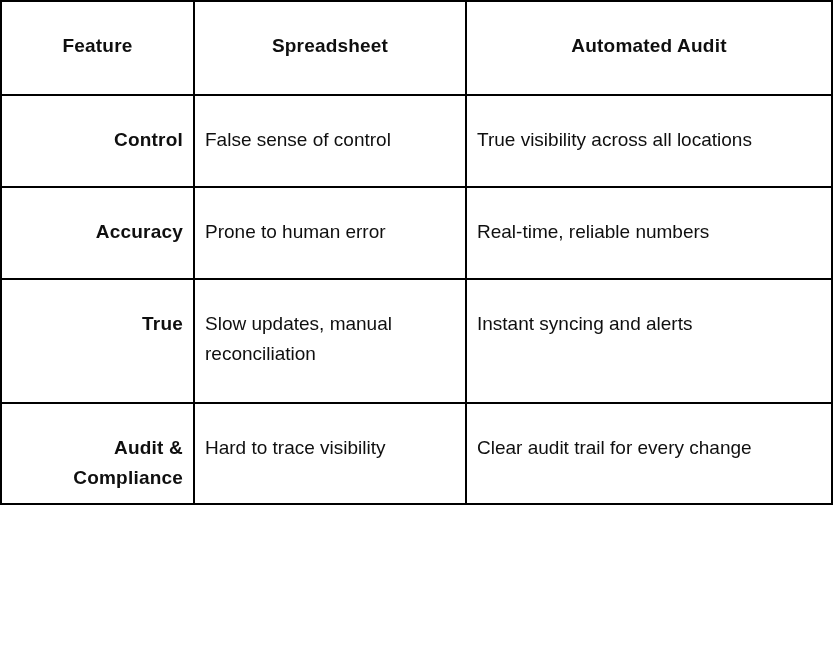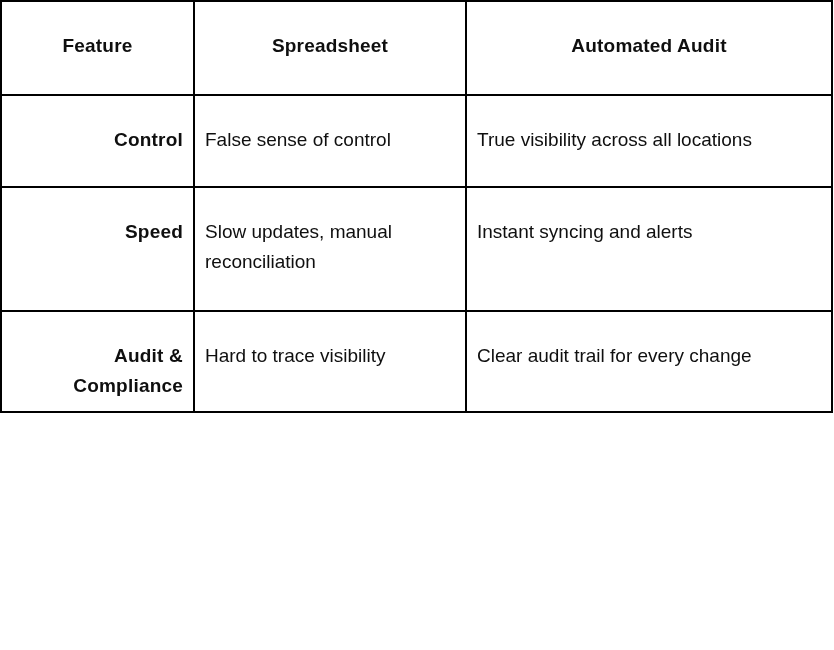--- a/index.html
+++ b/index.html
@@ -82,22 +82,27 @@
         <th>Spreadsheet</th>
         <th>Automated Audit</th>
       </tr>
     </thead>
     <tbody>
       <tr class="r-control">
         <td class="feature-cell">Control</td>
         <td class="value-cell">False sense of control</td>
         <td class="value-cell">True visibility across all locations</td>
       </tr>
+      <tr class="r-accuracy">
+        <td class="feature-cell">Accuracy</td>
+        <td class="value-cell">Prone to human error</td>
+        <td class="value-cell">Real-time, reliable numbers</td>
+      </tr>
       <tr class="r-speed">
-        <td class="feature-cell">Speed</td>
+        <td class="feature-cell">True</td>
         <td class="value-cell">Slow updates, manual reconciliation</td>
         <td class="value-cell">Instant syncing and alerts</td>
       </tr>
       <tr class="r-audit">
         <td class="feature-cell">Audit &amp; Compliance</td>
         <td class="value-cell">Hard to trace visibility</td>
         <td class="value-cell">Clear audit trail for every change</td>
       </tr>
     </tbody>
   </table>

